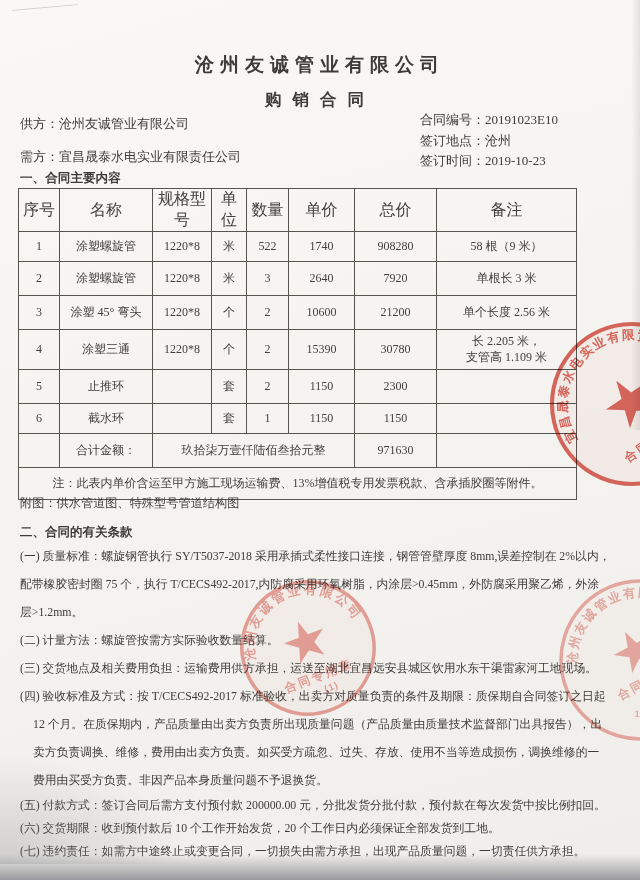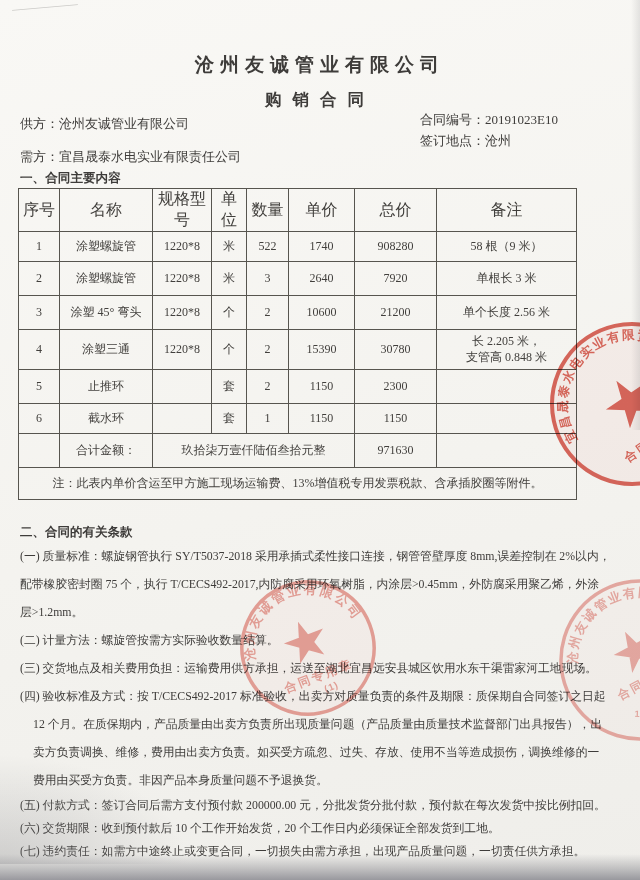--- a/index.html
+++ b/index.html
@@ -58,20 +58,21 @@
 
   <div class="title">沧州友诚管业有限公司</div>
   <div class="subtitle">购销合同</div>
 
   <div class="supplier">供方：沧州友诚管业有限公司</div>
   <div class="buyer">需方：宜昌晟泰水电实业有限责任公司</div>
 
   <div class="cinfo">
     <div>合同编号：20191023E10</div>
     <div>签订地点：沧州</div>
+    <div>签订时间：2019-10-23</div>
   </div>
 
   <div class="section1">一、合同主要内容</div>
 
   <table class="main">
     <colgroup>
       <col style="width:41px">
         <col style="width:93px">
         <col style="width:59px">
         <col style="width:35px">
@@ -124,21 +125,21 @@
     <tr class="r4">
       <td>4</td>
       <td>涂塑三通</td>
       <td>1220*8</td>
       <td>个</td>
       <td>2</td>
       <td>15390</td>
       <td>30780</td>
       <td class="note2line">
         <span>长 2.205 米，</span><br>
-        <span>支管高 0.848 米</span>
+        <span>支管高 1.109 米</span>
       </td>
     </tr>
     <tr class="r5">
       <td>5</td>
       <td>止推环</td>
       <td></td>
       <td>套</td>
       <td>2</td>
       <td>1150</td>
       <td>2300</td>
@@ -160,20 +161,21 @@
       <td colspan="4">玖拾柒万壹仟陆佰叁拾元整</td>
       <td>971630</td>
       <td></td>
     </tr>
     <tr class="nrow">
       <td colspan="8" class="footnote">注：此表内单价含运至甲方施工现场运输费、13%增值税专用发票税款、含承插胶圈等附件。</td>
     </tr>
   </tbody>
     </table>
 
+  <div class="attachment">附图：供水管道图、特殊型号管道结构图</div>
   <div class="section2">二、合同的有关条款</div>
 
   <div class="clauses">
     <div class="cl">(一) 质量标准：螺旋钢管执行 SY/T5037-2018 采用承插式柔性接口连接，钢管管壁厚度 8mm,误差控制在 2%以内，</div>
     <div class="cl">配带橡胶密封圈 75 个，执行 T/CECS492-2017,内防腐采用环氧树脂，内涂层&gt;0.45mm，外防腐采用聚乙烯，外涂</div>
     <div class="cl">层&gt;1.2mm。</div>
     <div class="cl">(二) 计量方法：螺旋管按需方实际验收数量结算。</div>
     <div class="cl">(三) 交货地点及相关费用负担：运输费用供方承担，运送至湖北宜昌远安县城区饮用水东干渠雷家河工地现场。</div>
     <div class="cl">(四) 验收标准及方式：按 T/CECS492-2017 标准验收，出卖方对质量负责的条件及期限：质保期自合同签订之日起</div>
     <div class="cl ind">12 个月。在质保期内，产品质量由出卖方负责所出现质量问题（产品质量由质量技术监督部门出具报告），出</div>

